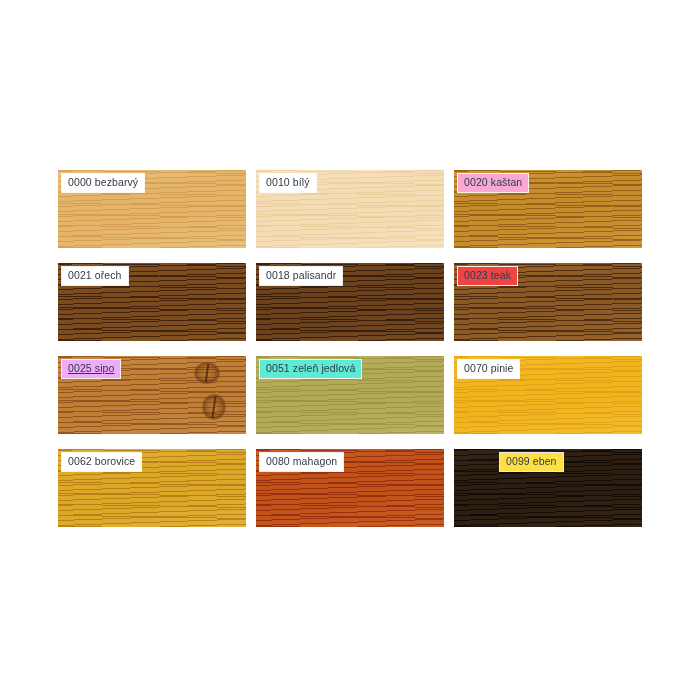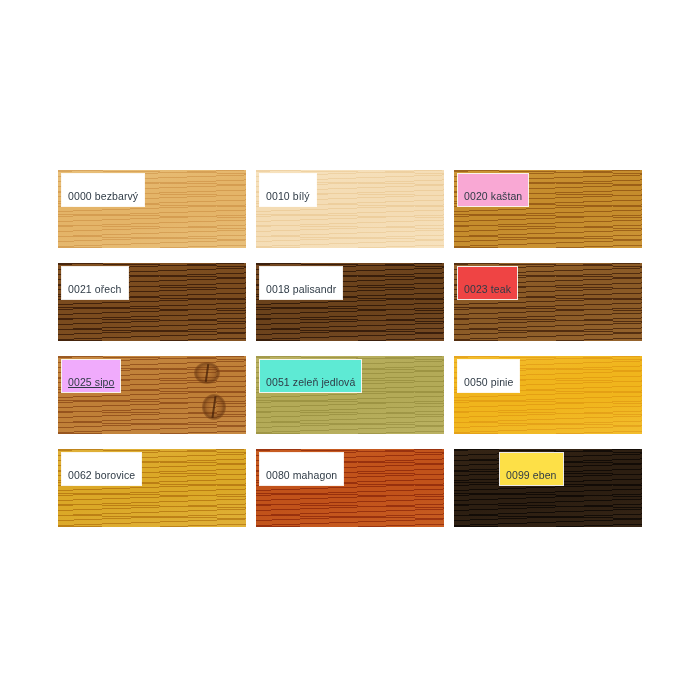--- a/index.html
+++ b/index.html
@@ -83,21 +83,21 @@
   }
 
   .label {
     position: absolute;
     left: 4px;
     top: 4px;
     background: #ffffff;
     color: #2f3b46;
     font-size: 10.5px;
     line-height: 13px;
-    padding: 16px 6px 3px 6px;
+    padding: 2px 6px 3px 6px;
     white-space: nowrap;
     letter-spacing: .1px;
     box-shadow: 0 0 0 1px rgba(255,255,255,.9);
     z-index: 3;
   }
 </style>
 </head>
 <body style="background: rgb(255, 255, 255);">
 
 <div id="swatch-grid">
@@ -148,21 +148,21 @@
     <div class="swatch">
       <div class="wood-base" style="background: rgb(179, 170, 87);"></div>
       <div class="wood-band" style="background: linear-gradient(172deg, rgb(198, 189, 115) 0%, rgba(255, 255, 255, 0) 34%, rgba(255, 255, 255, 0) 62%, rgb(198, 189, 115) 100%);"></div>
       <div class="wood-grain soft" style="background: repeating-linear-gradient(178deg, rgba(255, 255, 255, 0) 0px, rgba(255, 255, 255, 0) 1px, rgb(152, 144, 63) 1px, rgb(152, 144, 63) 2px, rgba(255, 255, 255, 0) 2px, rgba(255, 255, 255, 0) 5px), repeating-linear-gradient(181deg, rgba(255, 255, 255, 0) 0px, rgba(255, 255, 255, 0) 3px, rgb(152, 144, 63) 3px, rgb(152, 144, 63) 4px, rgba(255, 255, 255, 0) 4px, rgba(255, 255, 255, 0) 11px);"></div>
       <div class="label" style="background: #5eead4; color: rgb(47, 59, 70);">0051 zeleň jedlová</div>
     </div>
     <div class="swatch">
       <div class="wood-base" style="background: rgb(240, 181, 28);"></div>
       <div class="wood-band" style="background: linear-gradient(172deg, rgb(246, 201, 72) 0%, rgba(255, 255, 255, 0) 34%, rgba(255, 255, 255, 0) 62%, rgb(246, 201, 72) 100%);"></div>
       <div class="wood-grain soft" style="background: repeating-linear-gradient(178deg, rgba(255, 255, 255, 0) 0px, rgba(255, 255, 255, 0) 1px, rgb(214, 156, 12) 1px, rgb(214, 156, 12) 2px, rgba(255, 255, 255, 0) 2px, rgba(255, 255, 255, 0) 5px), repeating-linear-gradient(181deg, rgba(255, 255, 255, 0) 0px, rgba(255, 255, 255, 0) 3px, rgb(214, 156, 12) 3px, rgb(214, 156, 12) 4px, rgba(255, 255, 255, 0) 4px, rgba(255, 255, 255, 0) 11px);"></div>
-      <div class="label" style="background: rgb(255, 255, 255); color: rgb(47, 59, 70);">0050 pinie</div>
+      <div class="label" style="background: rgb(255, 255, 255); color: rgb(47, 59, 70);">0070 pinie</div>
     </div>
     <div class="swatch">
       <div class="wood-base" style="background: rgb(219, 168, 39);"></div>
       <div class="wood-band" style="background: linear-gradient(172deg, rgb(232, 191, 85) 0%, rgba(255, 255, 255, 0) 34%, rgba(255, 255, 255, 0) 62%, rgb(232, 191, 85) 100%);"></div>
       <div class="wood-grain " style="background: repeating-linear-gradient(178deg, rgba(255, 255, 255, 0) 0px, rgba(255, 255, 255, 0) 1px, rgb(187, 140, 18) 1px, rgb(187, 140, 18) 2px, rgba(255, 255, 255, 0) 2px, rgba(255, 255, 255, 0) 5px), repeating-linear-gradient(181deg, rgba(255, 255, 255, 0) 0px, rgba(255, 255, 255, 0) 3px, rgb(187, 140, 18) 3px, rgb(187, 140, 18) 4px, rgba(255, 255, 255, 0) 4px, rgba(255, 255, 255, 0) 11px);"></div>
       <div class="label" style="background: rgb(255, 255, 255); color: rgb(47, 59, 70);">0062 borovice</div>
     </div>
     <div class="swatch">
       <div class="wood-base" style="background: rgb(193, 82, 26);"></div>
       <div class="wood-band" style="background: linear-gradient(172deg, rgb(212, 112, 47) 0%, rgba(255, 255, 255, 0) 34%, rgba(255, 255, 255, 0) 62%, rgb(212, 112, 47) 100%);"></div>

